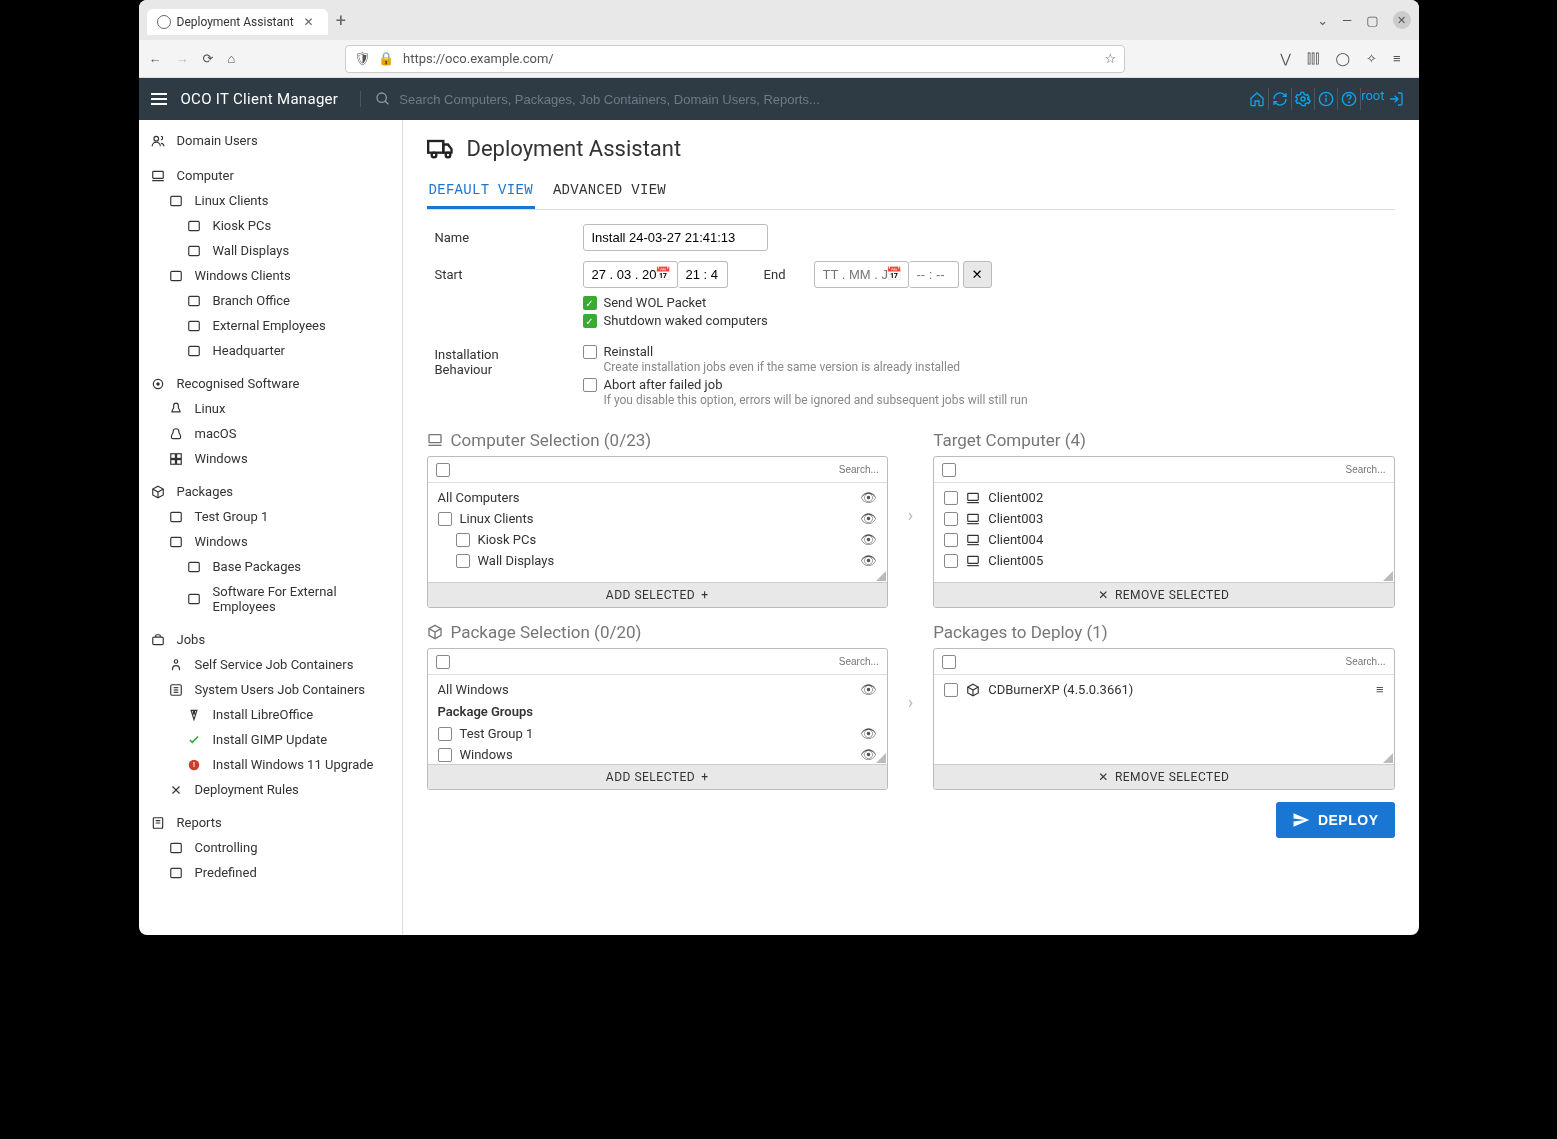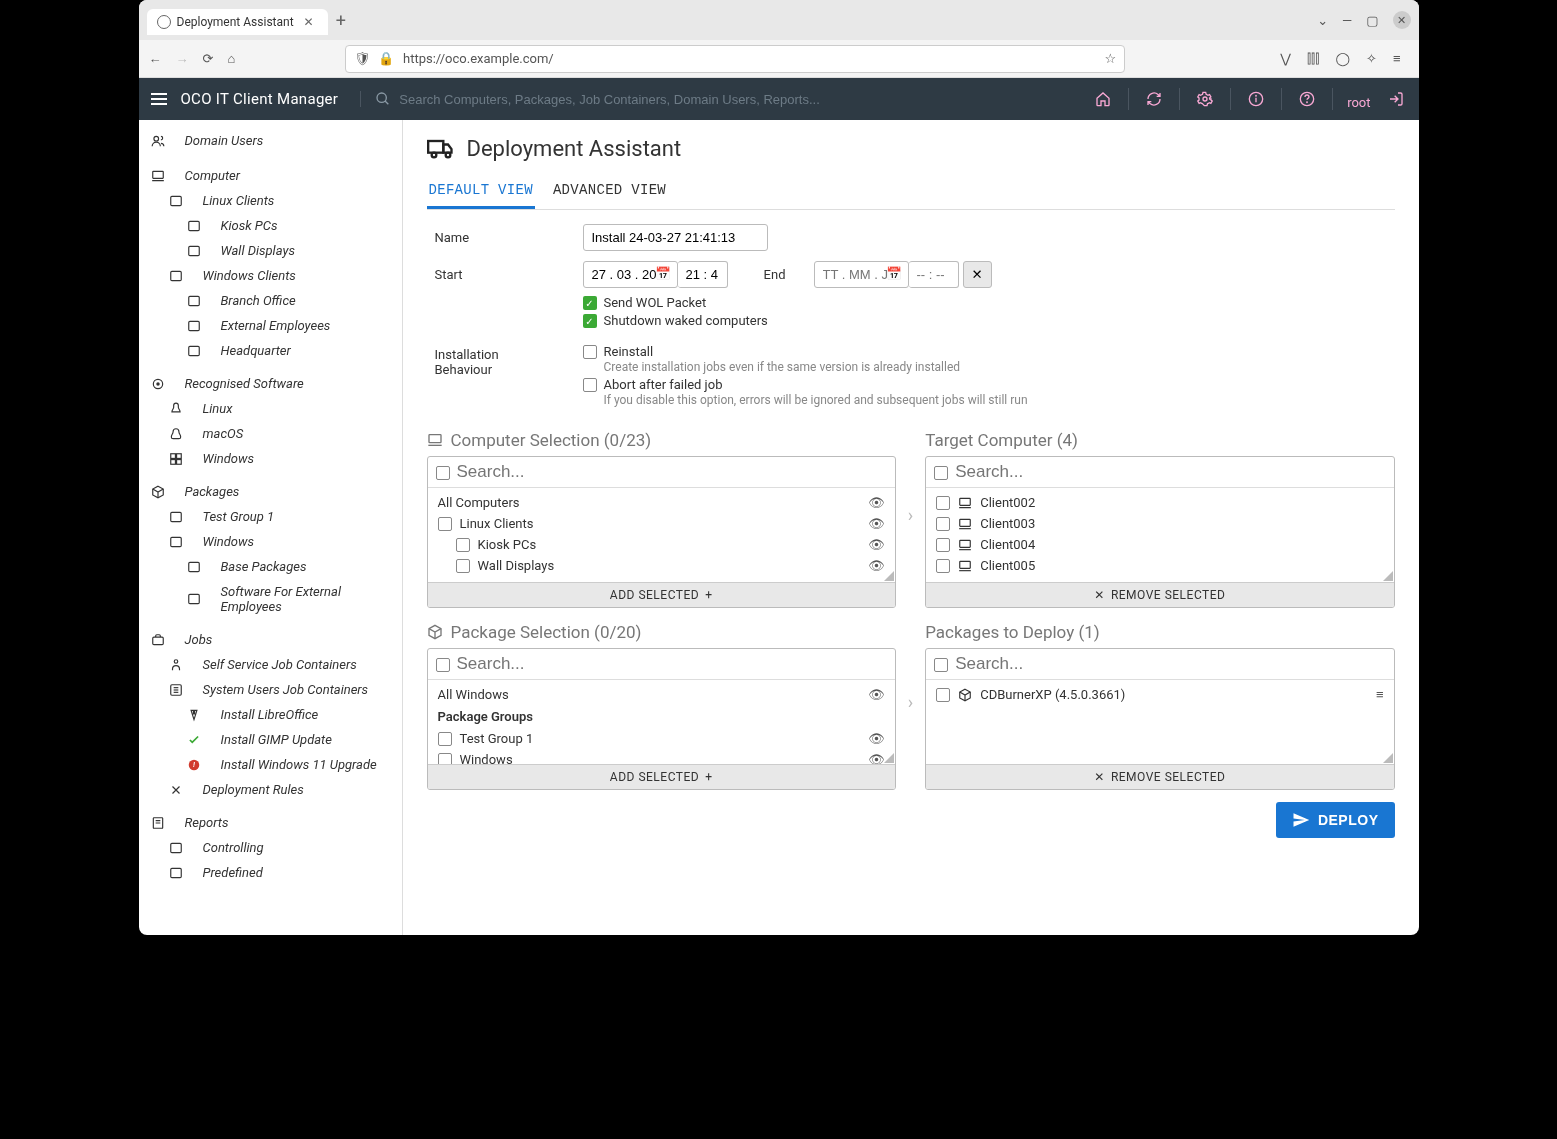--- a/index.html
+++ b/index.html
@@ -19,28 +19,28 @@
 .url-right { margin-left:auto; display:flex; gap:16px; align-items:center; color:#555; padding-right:8px;}
 
 
 .app-header { background:#2e3a44; color:#fff; height:42px; display:flex; align-items:center; padding:0 12px; gap:14px;}
 .app-title { font-size:15px; font-weight:400; letter-spacing:0.3px;}
 .hamburger { display:inline-flex; flex-direction:column; gap:3px; cursor:pointer;}
 .hamburger span{ width:16px; height:2px; background:#fff;}
 .app-search { flex:1; display:flex; align-items:center; gap:8px; border-left:1px solid #4a5560; padding-left:14px; color:#8a99a5; margin-left:8px;}
 .app-search input { background:transparent; border:none; color:#c8d0d8; outline:none; font-size:13px; width:420px;}
 .app-search input::placeholder{ color:#6d7b86;}
-.app-right { display:flex; align-items:flex-end; gap:14px; color:#f9a8d4;}
+.app-right { display:flex; align-items:flex-start; color:#0ea5e9;}
 .icon-btn { cursor:pointer; display:inline-flex; align-items:center; justify-content:center; width:22px; height:22px;}
 .divider-v { width:1px; height:22px; background:#4a5560;}
 
 
 .main { flex:1; display:flex; overflow:hidden;}
 .sidebar { width:264px; border-right:1px solid #ddd; overflow-y:auto; padding:8px 0;}
-.sb-item { display:flex; align-items:center; gap:20px; padding:5px 12px; cursor:pointer; font-size:13px;font-style:italic;}
+.sb-item { display:flex; align-items:center; gap:12px; padding:5px 12px; cursor:pointer; font-size:13px;}
 .sb-indent1 { padding-left:30px;}
 .sb-indent2 { padding-left:48px;}
 
 .content { flex:1; overflow-y:auto; padding:14px 24px 18px 24px;}
 .page-title { display:flex; align-items:center; gap:12px; font-size:22px; margin-bottom:12px;}
 .page-title svg{ width:28px; height:28px;}
 
 .tabs { display:flex; gap:16px; border-bottom:1px solid #ddd; margin-bottom:14px;font-family:Liberation Mono, monospace;}
 .tabs .t { padding:8px 2px; font-size:14px; cursor:pointer; letter-spacing:0.3px;}
 .tabs .active { color:#1976d2; border-bottom:3px solid #1976d2; font-weight:400;}
@@ -50,26 +50,26 @@
 .form-input { border:1px solid #bbb; border-radius:3px; padding:5px 8px; font-size:13px; width:185px;}
 .date-in { width:95px;}
 .time-in { width:50px;}
 .checkline { display:flex; align-items:flex-start; gap:7px; margin:3px 0;}
 .check-green { width:14px; height:14px; background:#3ba935; border-radius:2px; display:inline-flex; align-items:center; justify-content:center; color:#fff; font-size:10px; flex-shrink:0; margin-top:1px;}
 .check-box { width:14px; height:14px; border:1px solid #888; border-radius:2px; flex-shrink:0; margin-top:1px; cursor:pointer;}
 .hint { font-size:12px; color:#888; margin-top:1px;}
 .clear-btn { background:#e8e8e8; border:1px solid #bbb; border-radius:3px; padding:4px 8px; cursor:pointer;}
 
 .sec-title { display:flex; align-items:center; gap:8px; font-size:17px; color:#777; margin:10px 0 6px 0;}
-.cols { display:flex; gap:10px; align-items:flex-start;}
+.cols { display:flex; gap:18px; align-items:flex-start;}
 .col { flex:1; display:flex; flex-direction:column;}
 .listbox { border:1px solid #bbb; border-radius:3px; display:flex; flex-direction:column; height:152px; overflow:hidden;}
 .listbox.ph142 { height:142px;}
 .search-row { display:flex; align-items:center; gap:7px; padding:5px 8px; border-bottom:1px solid #ddd;}
-.search-row input { border:none; outline:none; flex:1; font-size:17px;}
+.search-row input { border:none; outline:none; flex:1; font-size:10px;text-align:right;}
 .list-body { flex:1; overflow-y:auto; padding:4px 0; position:relative;}
 .lrow { display:flex; align-items:center; gap:8px; padding:3px 10px;}
 .lrow .eye { margin-left:auto; color:#555; cursor:pointer;}
 .lhead { font-weight:600; padding:4px 10px;}
 .action-bar { background:#e8e8e8; border-top:1px solid #ccc; text-align:center; padding:5px; font-size:12px; letter-spacing:0.5px; cursor:pointer; display:flex; align-items:center; justify-content:center; gap:6px;}
 .arrow-mid { color:#bbb; align-self:center; font-size:18px; padding:0 2px;}
 .resize-tri { position:absolute; right:0; bottom:0; width:12px; height:12px; overflow:hidden;}
 .resize-tri::after{ content:""; position:absolute; right:1px; bottom:1px; width:0; height:0; border-style:solid; border-width:0 0 10px 10px; border-color:transparent transparent #bbb transparent;}
 
 .deploy-btn { background:#1976d2; color:#fff; border:none; border-radius:3px; padding:9px 16px; font-size:14px; font-weight:600; letter-spacing:0.5px; display:flex; align-items:center; gap:8px; cursor:pointer; float:right; margin-top:12px;}

